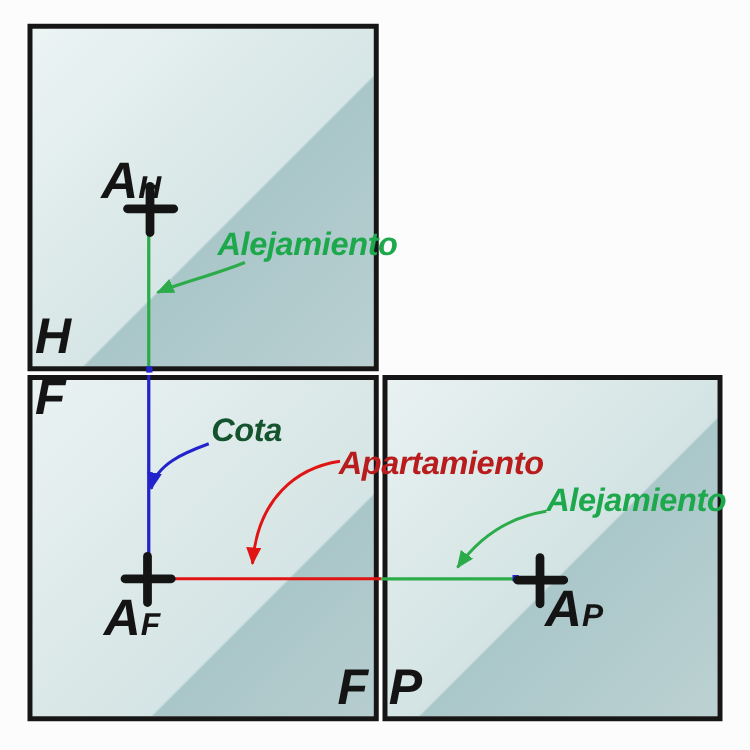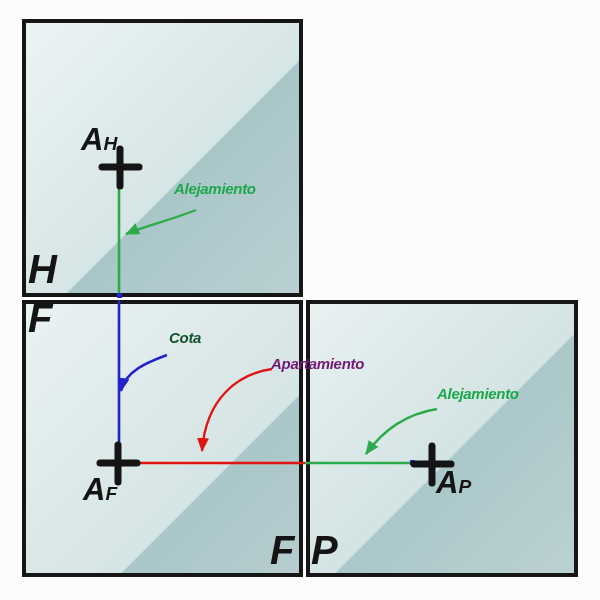--- a/index.html
+++ b/index.html
@@ -45,42 +45,42 @@
     position: absolute;
     font-size: 40px;
     font-weight: bold;
     font-style: italic;
     color: #141414;
     line-height: 1;
     letter-spacing: -1px;
   }
   .point-label {
     position: absolute;
-    font-size: 31px;
+    font-size: 41px;
     font-weight: bold;
     font-style: italic;
     color: #141414;
     line-height: 1;
   }
   .point-label .sub {
     font-size: 0.62em;
     letter-spacing: -0.5px;
   }
   .ann {
     position: absolute;
-    font-size: 15px;
+    font-size: 26px;
     font-weight: bold;
     font-style: italic;
     line-height: 1.1;
     letter-spacing: -0.3px;
     white-space: nowrap;
   }
   .ann-green { color: #1ca84b; }
   .ann-blue  { color: #14532d; }
-  .ann-red   { color: #701a75; }
+  .ann-red   { color: #b91c1c; }
 </style>
 </head>
 <body>
 
 <div class="canvas">
 
   <section class="panel panel-h"></section>
   <section class="panel panel-f"></section>
   <section class="panel panel-p"></section>
 

